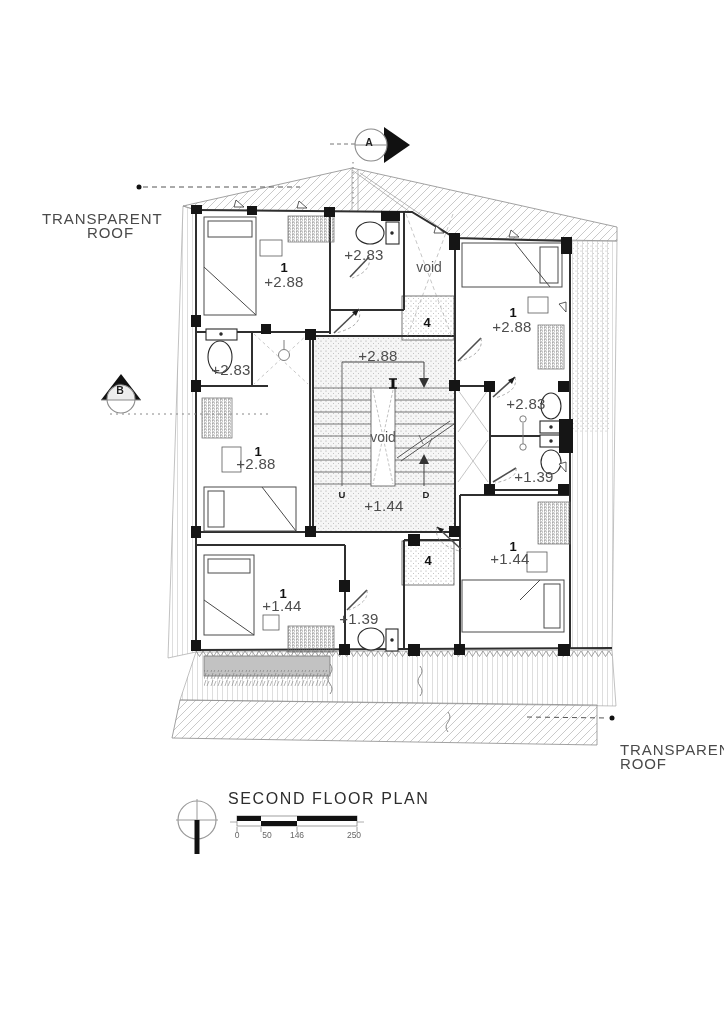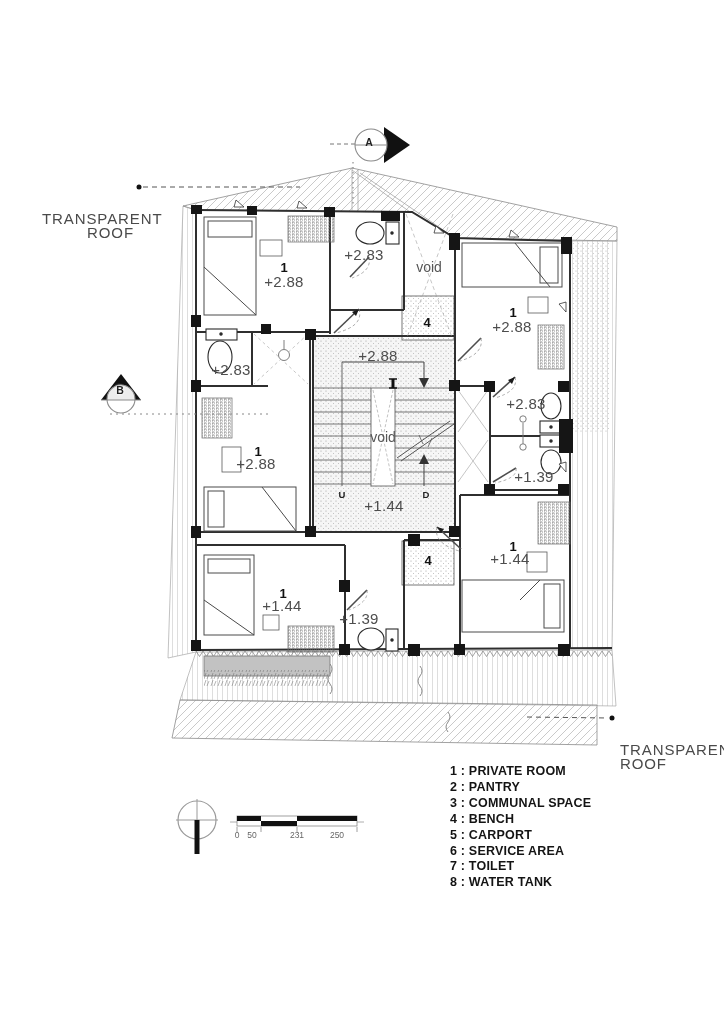--- a/index.html
+++ b/index.html
@@ -319,29 +319,20 @@
 
 <span class="lbl num" style="left:283px;top:593px;">1</span>
 <span class="lbl lvl" style="left:282px;top:605px;">+1.44</span>
 
 <span class="lbl lvl" style="left:359px;top:618px;">+1.39</span>
 <span class="lbl num" style="left:428px;top:560px;">4</span>
 
 <span class="lbl num" style="left:513px;top:546px;">1</span>
 <span class="lbl lvl" style="left:510px;top:558px;">+1.44</span>
 
+<div class="title">SECOND FLOOR PLAN</div>
 <span class="tick" style="left:237px;top:830px;">0</span>
-<span class="tick" style="left:252px;top:830px;">50</span>
-<span class="tick" style="left:297px;top:830px;">231</span>
-<span class="tick" style="left:337px;top:830px;">250</span>
-
-<div class="legend">
-  <div class="legend-item">1 : PRIVATE ROOM</div>
-  <div class="legend-item">2 : PANTRY</div>
-  <div class="legend-item">3 : COMMUNAL SPACE</div>
-  <div class="legend-item">4 : BENCH</div>
-  <div class="legend-item">5 : CARPORT</div>
-  <div class="legend-item">6 : SERVICE AREA</div>
-  <div class="legend-item">7 : TOILET</div>
-  <div class="legend-item">8 : WATER TANK</div>
+<span class="tick" style="left:267px;top:830px;">50</span>
+<span class="tick" style="left:297px;top:830px;">146</span>
+<span class="tick" style="left:354px;top:830px;">250</span>
+
+
 </div>
 
-</div>
-
 </body></html>

